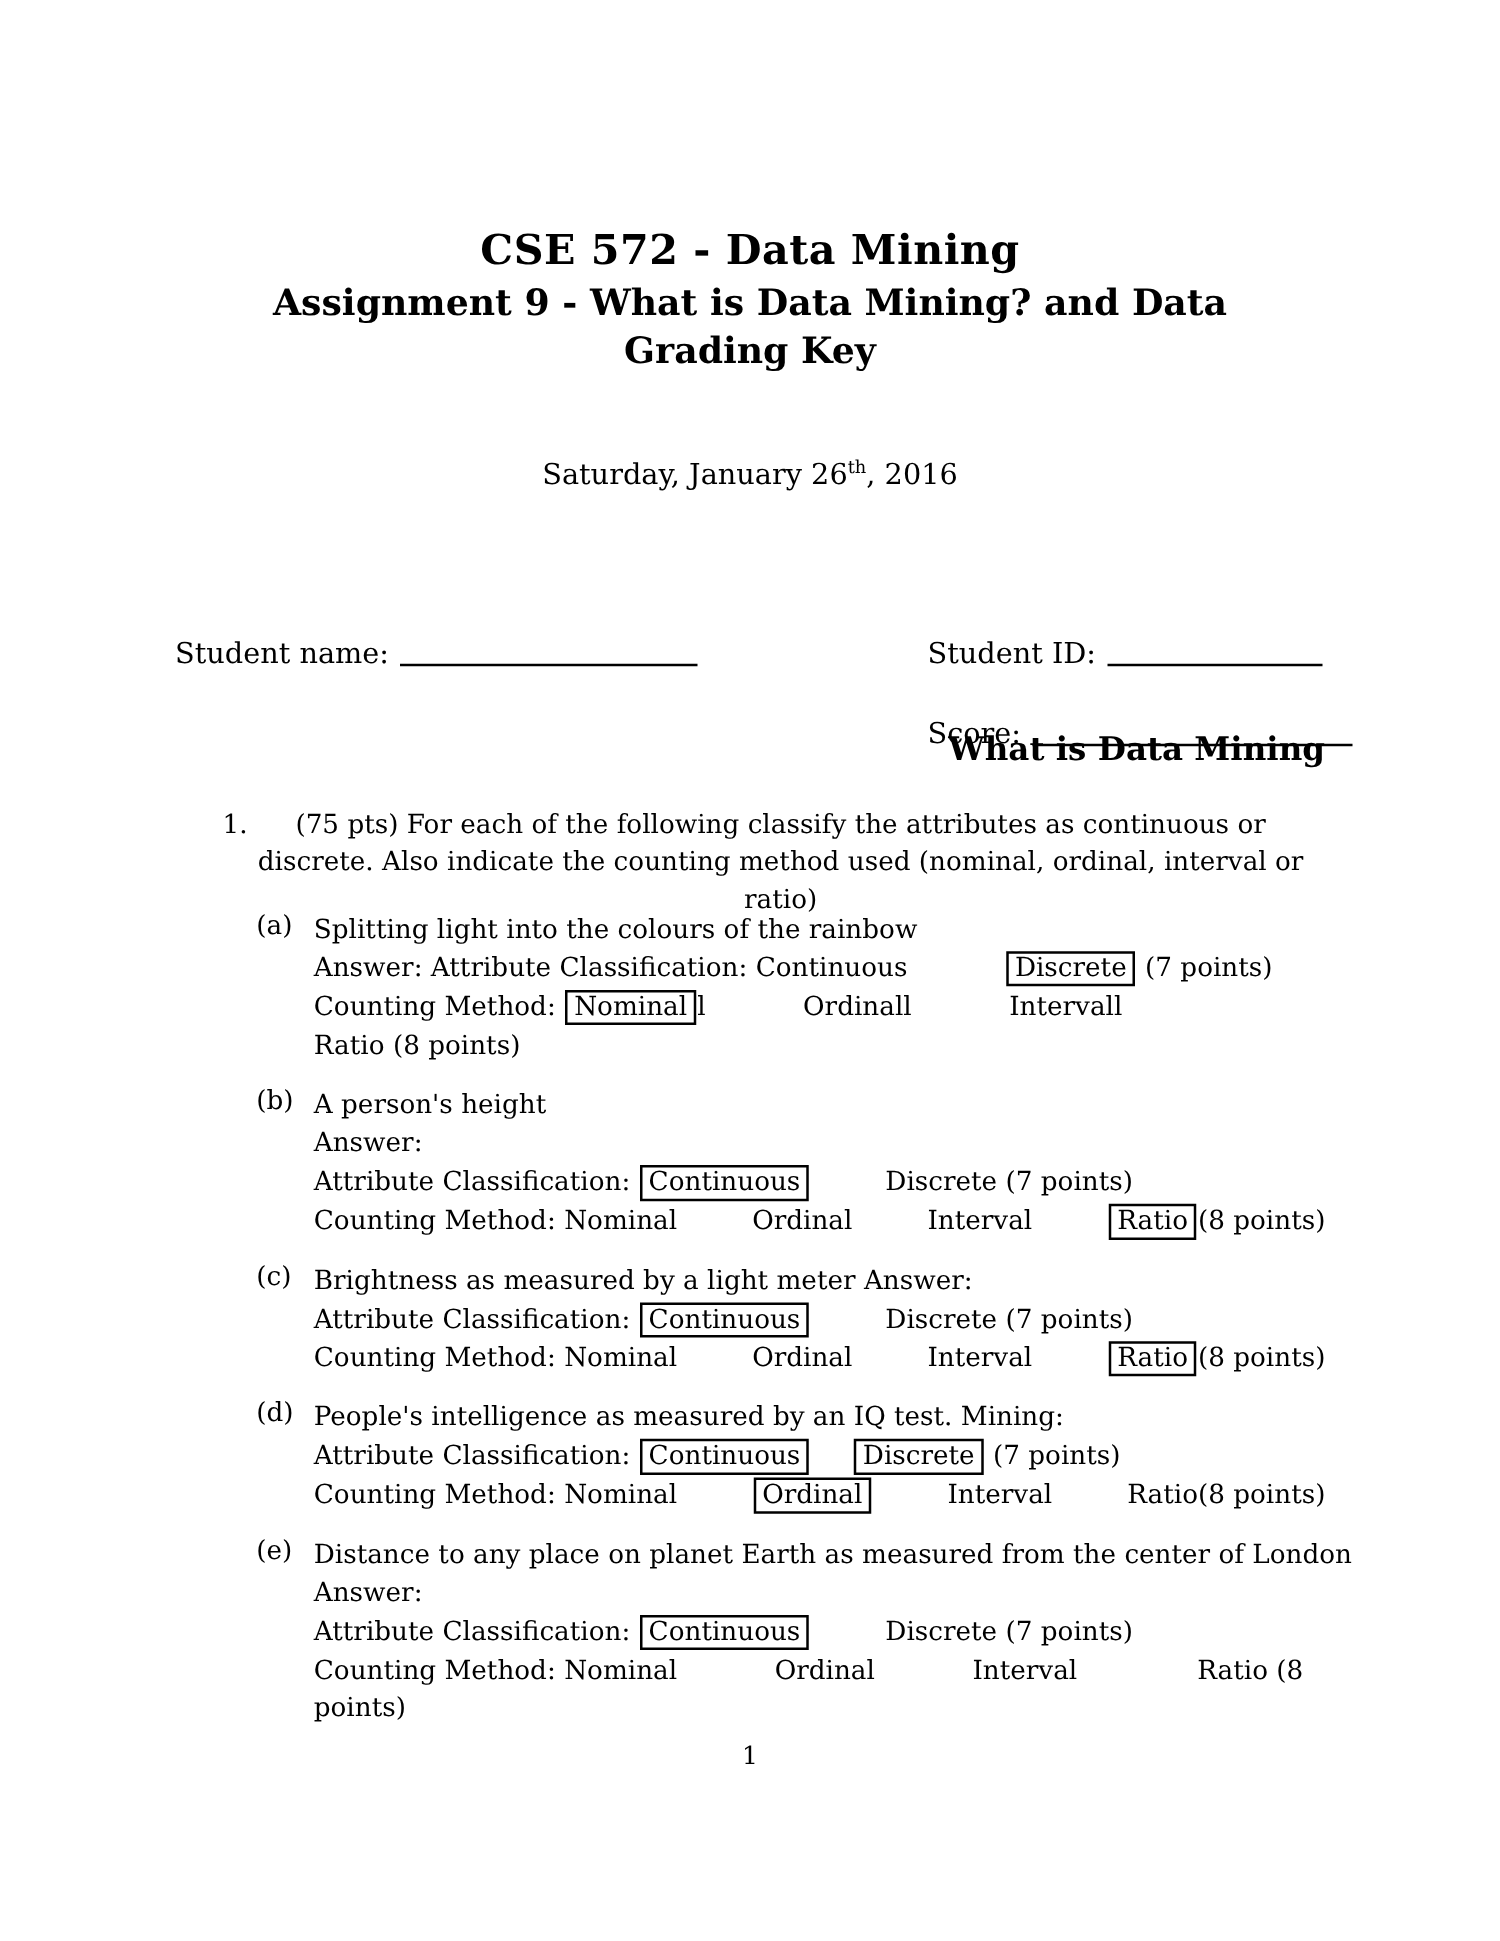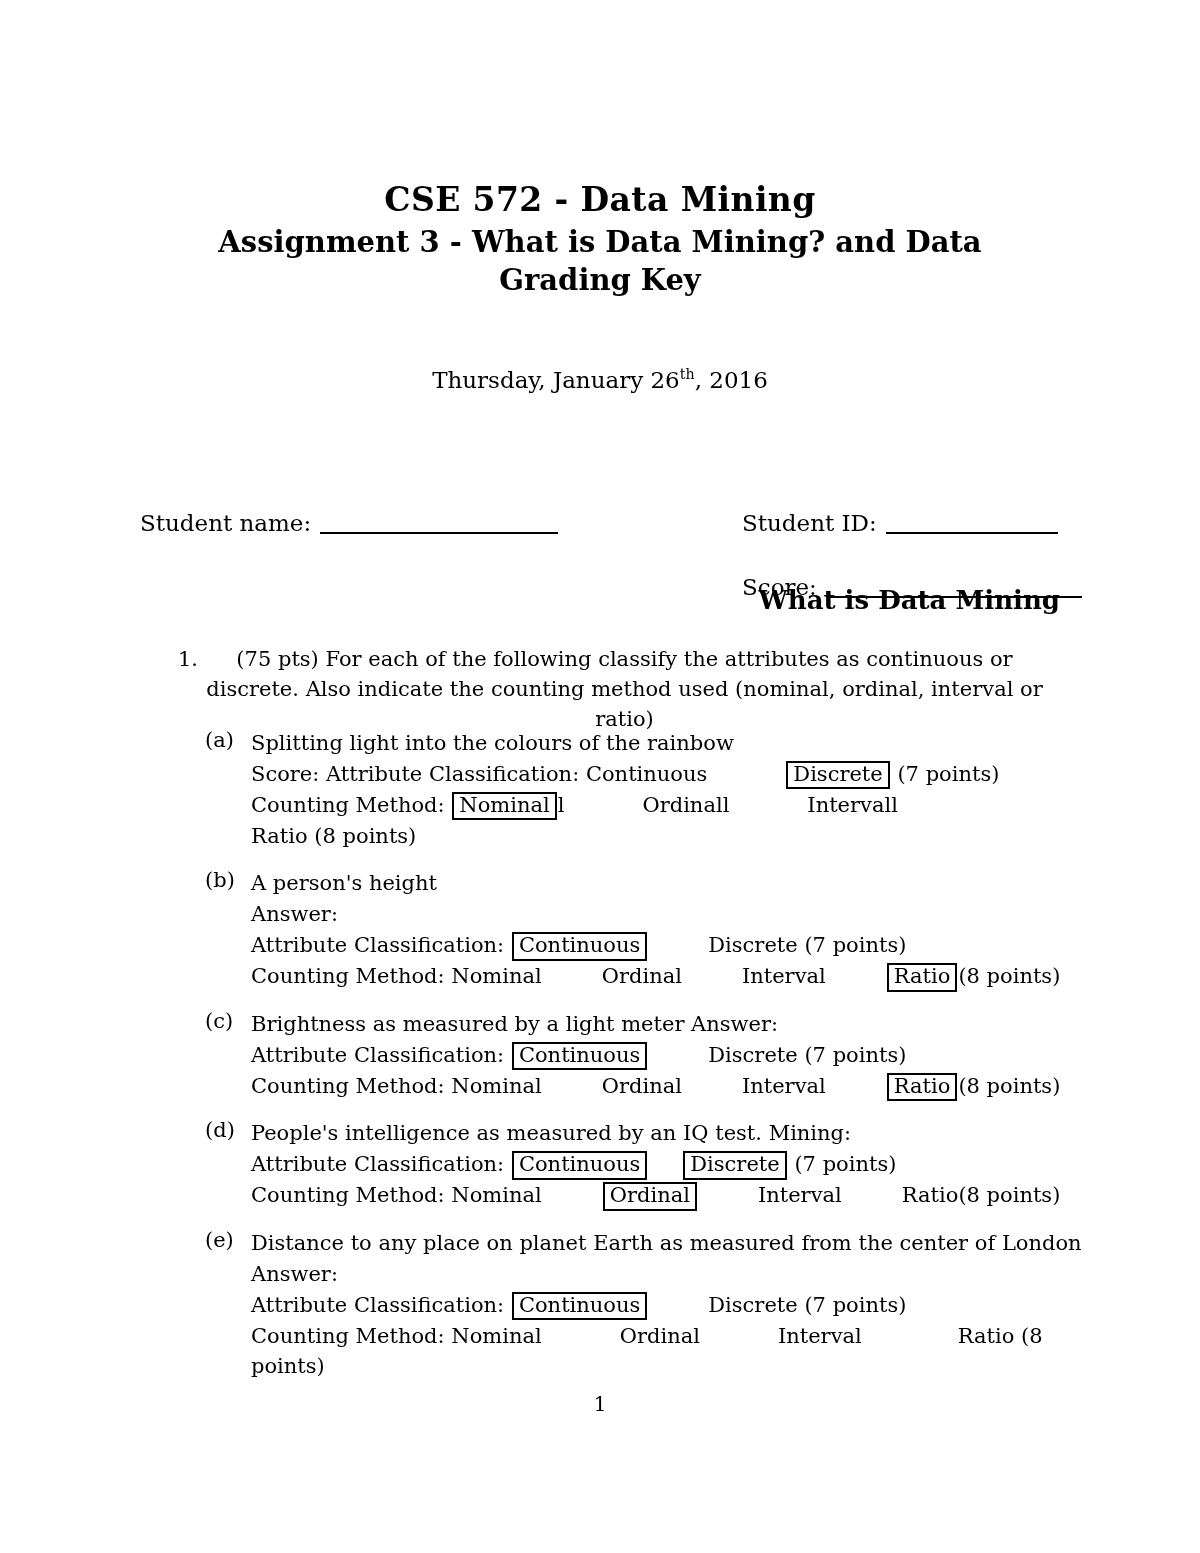--- a/index.html
+++ b/index.html
@@ -167,46 +167,46 @@
   }
 </style>
 </head>
 <body>
 
 <div class="page">
 
   <div class="title-block">
     <div class="title-main">CSE 572 - Data Mining</div>
     <div class="title-sub">
-      <span>Assignment 3 - What is Data Mining? and Data</span>
+      <span>Assignment 9 - What is Data Mining? and Data</span>
       <span class="ln2">Grading Key</span>
     </div>
   </div>
 
-  <div class="date-line"><span>Thursday, January 26</span><sup>th</sup><span>, 2016</span></div>
+  <div class="date-line"><span>Saturday, January 26</span><sup>th</sup><span>, 2016</span></div>
 
   <div class="field-row" id="student-name-row"><span>Student name:</span><span class="rule w-name"></span></div>
 
   <div class="field-row" id="student-id-row"><span>Student ID:</span><span class="rule w-id"></span></div>
 
   <div class="field-row" id="score-row"><span>Score:</span><span class="rule w-score"></span></div>
 
   <div class="section-heading">What is Data Mining</div>
 
   <div class="q1">
     <span class="q1-num">1.</span>
     <div class="q1-body">(75 pts) For each of the following classify the attributes as continuous or discrete. Also indicate the counting method used (nominal, ordinal, interval or ratio)</div>
   </div>
 
   <div class="items">
 
     <div class="item">
       <span class="item-label">(a)</span>
       <div class="line">Splitting light into the colours of the rainbow</div>
-      <div class="line"><span>Score: Attribute Classification:</span>&nbsp;<span>Continuous</span><span class="gap-lg"></span><span class="boxed">Discrete</span>&nbsp;<span class="bold">(7 points)</span></div>
+      <div class="line"><span>Answer: Attribute Classification:</span>&nbsp;<span>Continuous</span><span class="gap-lg"></span><span class="boxed">Discrete</span>&nbsp;<span class="bold">(7 points)</span></div>
       <div class="line wrap"><span>Counting Method:</span>&nbsp;<span class="boxed">Nominal</span><span>l</span><span class="gap-lg"></span><span>Ordinal</span><span>l</span><span class="gap-lg"></span><span>Interval</span><span>l</span><span class="gap-xl"></span><span>Ratio</span>&nbsp;<span class="bold">(8</span> <span class="bold">points)</span></div>
     </div>
 
     <div class="item">
       <span class="item-label">(b)</span>
       <div class="line">A person's height</div>
       <div class="line">Answer:</div>
       <div class="line"><span>Attribute Classification:</span>&nbsp;<span class="boxed">Continuous</span><span class="gap-md"></span><span>Discrete</span>&nbsp;<span class="bold">(7 points)</span></div>
       <div class="line"><span>Counting Method:</span>&nbsp;<span>Nominal</span><span class="gap-md"></span><span>Ordinal</span><span class="gap-md"></span><span>Interval</span><span class="gap-md"></span><span class="boxed">Ratio</span><span class="bold">(8 points)</span></div>
     </div>

